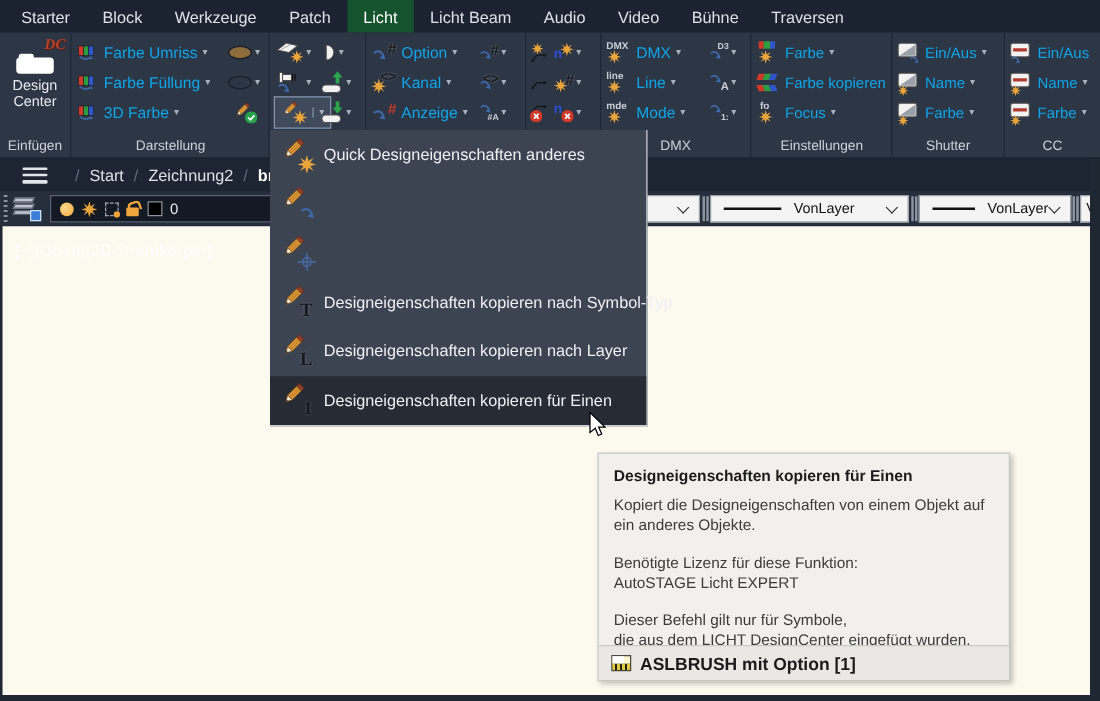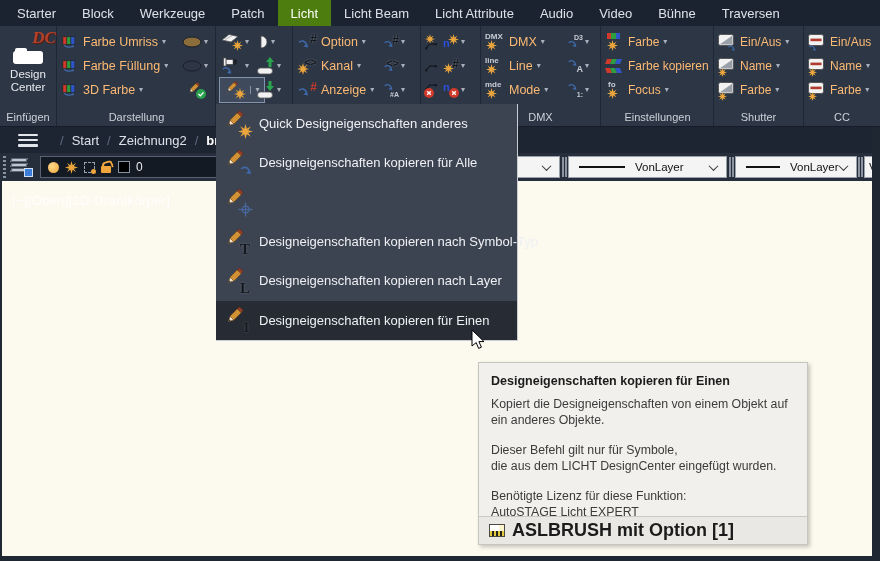--- a/index.html
+++ b/index.html
@@ -5,47 +5,47 @@
   * { margin:0; padding:0; box-sizing:border-box; }
   html,body { width:880px; height:561px; overflow:hidden; background:#1f2733;
               font-family:"Liberation Sans", sans-serif; }
   #stage { position:relative; width:880px; height:561px; }
 
   
   .tabbar { position:absolute; left:0; top:0; width:880px; height:26px;
             background:#1b2330; display:flex; align-items:stretch; padding-left:4px; }
   .tab { display:flex; align-items:center; padding:0 13px; font-size:13px;
          color:#dde2e9; white-space:nowrap; cursor:default; }
-  .tab.active { background:#4d7c0f; color:#ffffff; }
+  .tab.active { background:#14532d; color:#ffffff; }
 
   
   .ribbon { position:absolute; left:0; top:26px; width:880px; height:101px;
             background:#2d3645; border-bottom:1px solid #161d28; }
   .rgroup { position:absolute; top:0; height:100px; border-right:1px solid #1e2736; }
   .glabel { position:absolute; bottom:3px; left:0; width:100%; text-align:center;
             font-size:11px; color:#ccd1d9; white-space:nowrap; }
   .rrow { position:absolute; display:flex; align-items:center; gap:4px; height:20px; }
   .r1 { top:6px; } .r2 { top:30px; } .r3 { top:54px; }
-  .rlbl { font-size:12.5px; color:#fdba74; white-space:nowrap; }
+  .rlbl { font-size:12.5px; color:#0ea5e9; white-space:nowrap; }
   .caret { font-size:8px; color:#a9b0bb; line-height:1; }
   .ic { position:relative; flex:none; display:inline-block; }
   .tico { font-size:8px; font-weight:bold; color:#c8cdd6; line-height:1; }
   .glyph-hash { color:#12161d; font-weight:bold; font-size:12px; line-height:1;
                 text-shadow:0 0 2px rgba(255,255,255,.35); }
   .glyph-hash.red { color:#c0392b; text-shadow:none; }
   .glyph-angle { color:#12161d; font-weight:bold; font-size:11px; line-height:1;
                  text-shadow:0 0 2px rgba(255,255,255,.35); }
   .glyph-n { color:#2b4fd8; font-weight:bold; font-size:11px; line-height:1; }
   .glyph-small { font-size:7px; color:#c8cdd6; font-weight:bold; line-height:1; }
 
   
   .dcbtn { position:absolute; left:2px; top:2px; width:52px; height:80px;
            display:flex; flex-direction:column; align-items:center; }
   .dclogo { font-family:"Liberation Serif", serif; font-style:italic; font-weight:bold;
-            font-size:17px; color:#b5412a; text-shadow:1px 1px 0 #5f1d10;margin-left:32px; }
+            font-size:12px; color:#b5412a; text-shadow:1px 1px 0 #5f1d10;margin-left:32px; }
   .dcblob { width:30px; height:13px; background:#ffffff; border-radius:3px;
             margin-top:3px; position:relative; }
   .dcblob::before { content:""; position:absolute; left:2px; top:-3px; width:12px;
             height:5px; background:#ffffff; border-radius:2px; }
   .dctxt { font-size:11.5px; color:#e7eaee; line-height:13px; margin-top:4px; text-align:center; }
 
   
   .pressed { position:absolute; left:2px; top:51px; width:46px; height:26px;
              background:#3f4a5c; border:1px solid #8494ac; display:flex; align-items:center; }
   .pressed .half1 { width:30px; display:flex; justify-content:center; }
@@ -129,21 +129,21 @@
   .tt-footer { position:absolute; left:0; bottom:0; width:100%; height:28px;
                background:#e9e8e4; border-top:1px solid #cbcbc5; display:flex;
                align-items:center; padding-left:10px; gap:7px; }
   .tt-ficon { width:16px; height:13px; border:1px solid #4a4a42; position:relative;
               background:#fbf4cf; }
   .tt-ficon::before { content:""; position:absolute; left:0; top:0; width:9px; height:6px;
               background:#ffffff; }
   .tt-ficon::after { content:""; position:absolute; left:0; bottom:0; width:100%; height:5px;
               background:#23231c;
               background-image:repeating-linear-gradient(90deg,#e3c93e 0 2px,transparent 2px 4px); }
-  .tt-ftext { font-size:18px; font-weight:bold; color:#1b1b1b; }
+  .tt-ftext { font-size:14px; font-weight:bold; color:#1b1b1b; }
 
   
   .cursor { position:absolute; left:471px; top:329px; z-index:30; }
 
   
   .frame-r { position:absolute; right:0; top:127px; width:8px; height:434px; background:#1f2733; z-index:5; }
   .frame-b { position:absolute; left:0; top:556px; width:880px; height:5px; background:#1f2733; z-index:5; }
 
   .hidden-defs { position:absolute; width:0; height:0; overflow:hidden; }
 </style>
@@ -235,21 +235,20 @@
 
 <div id="stage">
 
   <div class="tabbar">
     <div class="tab">Starter</div>
     <div class="tab">Block</div>
     <div class="tab">Werkzeuge</div>
     <div class="tab">Patch</div>
     <div class="tab active">Licht</div>
     <div class="tab">Licht Beam</div>
-    <div class="tab">Licht Attribute</div>
     <div class="tab">Audio</div>
     <div class="tab">Video</div>
     <div class="tab">Bühne</div>
     <div class="tab">Traversen</div>
 
   </div>
 
   <div class="ribbon">
 
     <div class="rgroup" style="left:0;width:57px;">
@@ -758,21 +757,20 @@
     </div>
     <div class="mi">
       <span class="mi-ico">
         <svg class="pen">
             <use href="#s-pencil"></use>
           </svg>
         <svg class="sub" width="14" height="14">
             <use href="#s-arrow"></use>
           </svg>
       </span>
-      <span class="mi-label">Designeigenschaften kopieren für Alle</span>
     </div>
     <div class="mi">
       <span class="mi-ico">
         <svg class="pen">
             <use href="#s-pencil"></use>
           </svg>
         <svg class="sub" width="15" height="15">
             <use href="#s-cross"></use>
           </svg>
       </span>
@@ -803,26 +801,26 @@
         <span class="mi-glyph">1</span>
       </span>
       <span class="mi-label">Designeigenschaften kopieren für Einen</span>
     </div>
   </div>
 
   <div class="tooltip">
     <div class="tt-title">Designeigenschaften kopieren für Einen</div>
     <div class="tt-body">Kopiert die Designeigenschaften von einem Objekt auf ein anderes Objekte.</div>
     <div class="tt-body gap">
+      <div>Benötigte Lizenz für diese Funktion:</div>
+      <div>AutoSTAGE Licht EXPERT</div>
+    </div>
+    <div class="tt-body gap">
       <div>Dieser Befehl gilt nur für Symbole,</div>
       <div>die aus dem LICHT DesignCenter eingefügt wurden.</div>
-    </div>
-    <div class="tt-body gap">
-      <div>Benötigte Lizenz für diese Funktion:</div>
-      <div>AutoSTAGE Licht EXPERT</div>
     </div>
     <div class="tt-footer">
       <span class="tt-ficon"></span>
       <span class="tt-ftext">ASLBRUSH mit Option [1]</span>
     </div>
   </div>
 
   <svg class="cursor" width="14" height="21">
       <use href="#s-cursor"></use>
     </svg>

